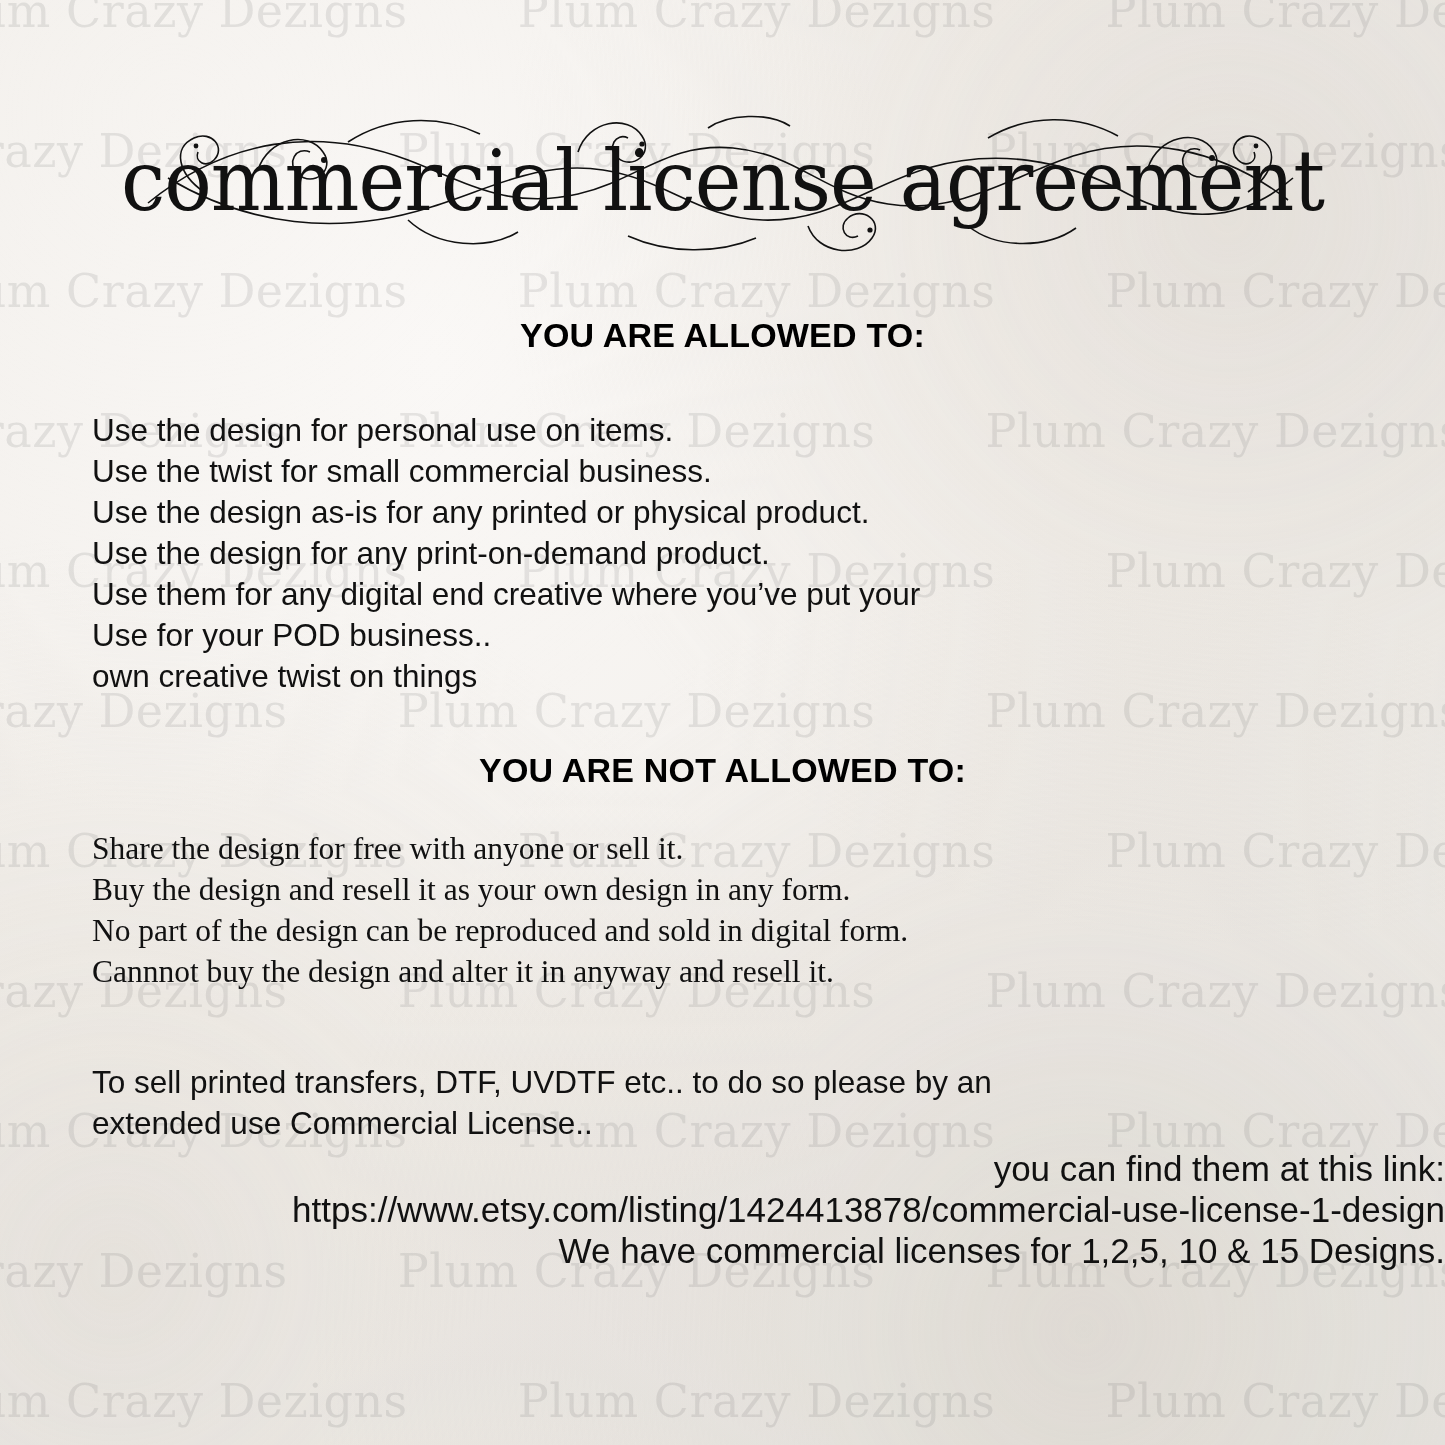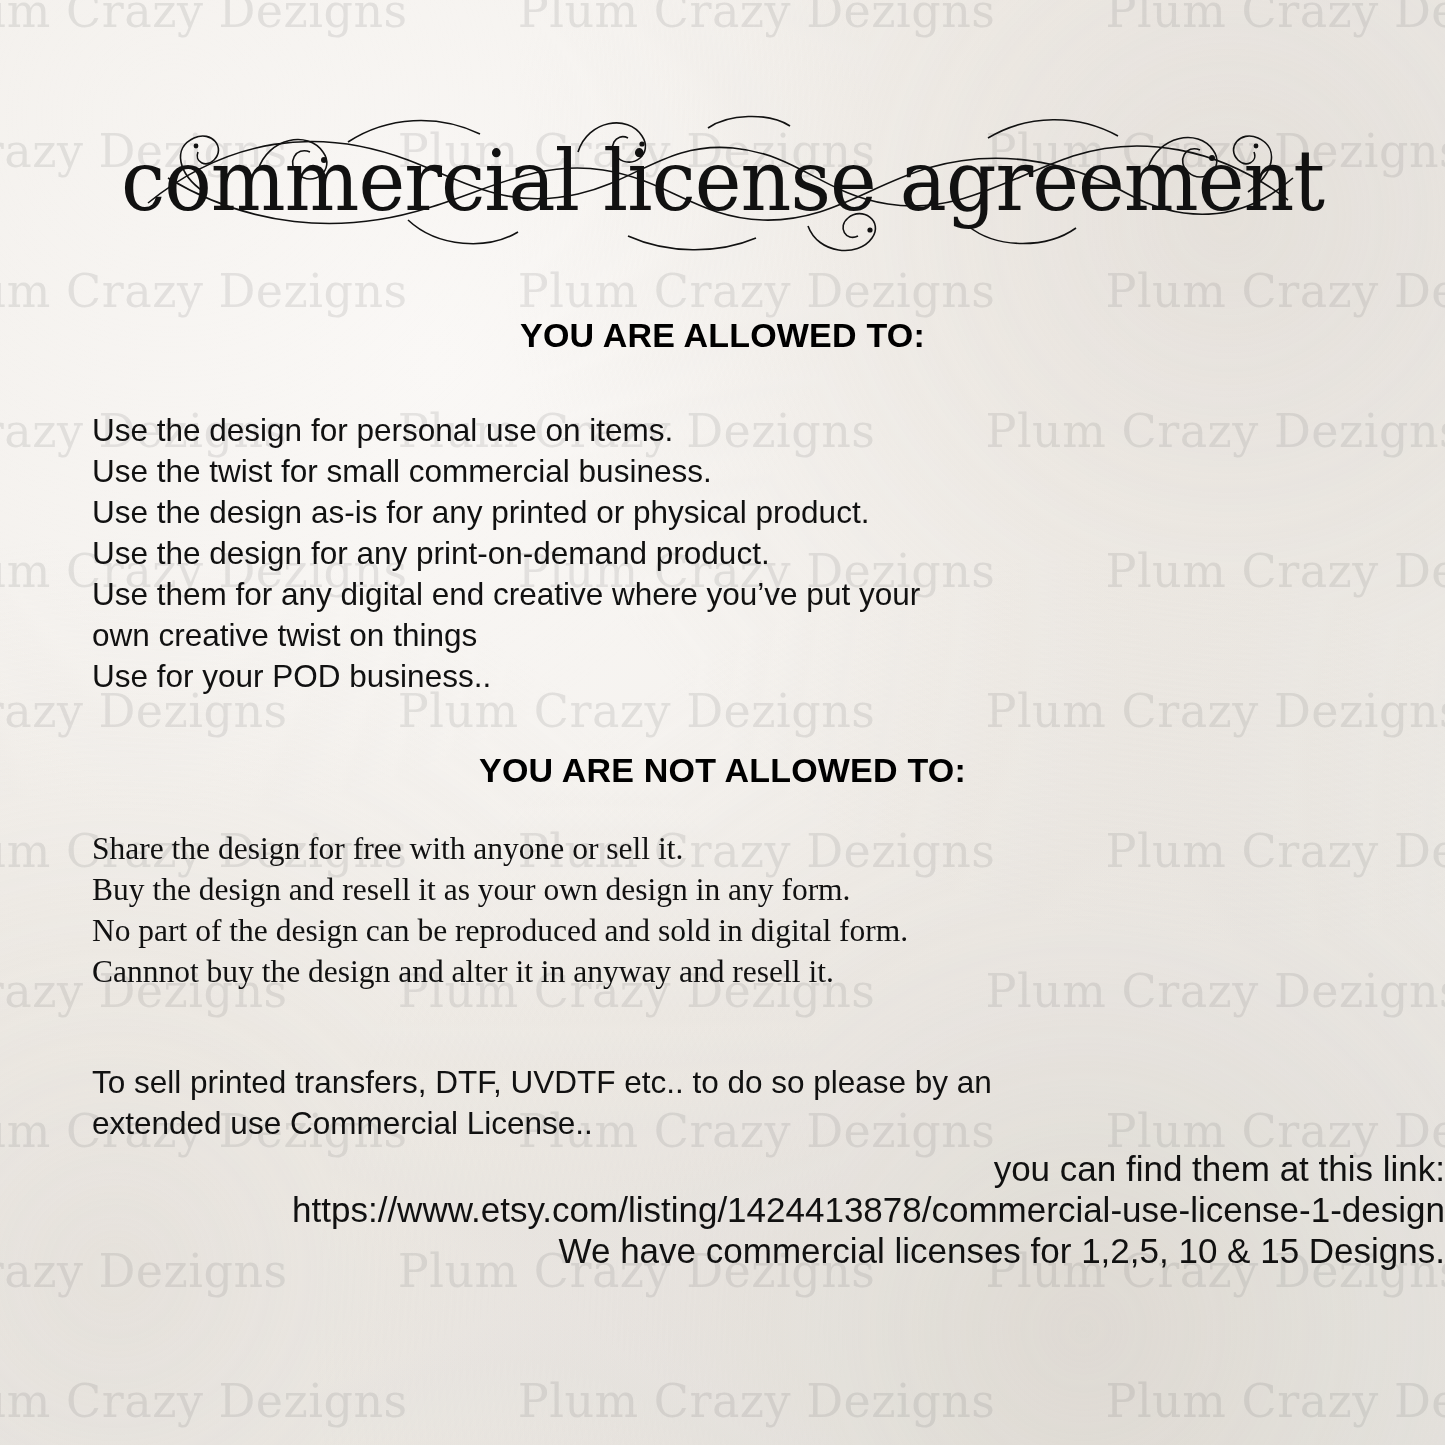--- a/index.html
+++ b/index.html
@@ -251,22 +251,22 @@
     </div>
 
     <div class="section-heading" id="heading-allowed">YOU ARE ALLOWED TO:</div>
 
     <div class="body-block" id="allowed-list">
       <p>Use the design for personal use on items.</p>
       <p>Use the twist for small commercial business.</p>
       <p>Use the design as-is for any printed or physical product.</p>
       <p>Use the design for any print-on-demand product.</p>
       <p>Use them for any digital end creative where you’ve put your</p>
+      <p>Use for your POD business..</p>
       <p>own creative twist on things</p>
-      <p>Use for your POD business..</p>
     </div>
 
     <div class="section-heading" id="heading-not-allowed">YOU ARE NOT ALLOWED TO:</div>
 
     <div class="body-block" id="not-allowed-list">
       <p>Share the design for free with anyone or sell it.</p>
       <p>Buy the design and resell it as your own design in any form.</p>
       <p>No part of the design can be reproduced and sold in digital form.</p>
       <p>Cannnot buy the design and alter it in anyway and resell it.</p>
     </div>

